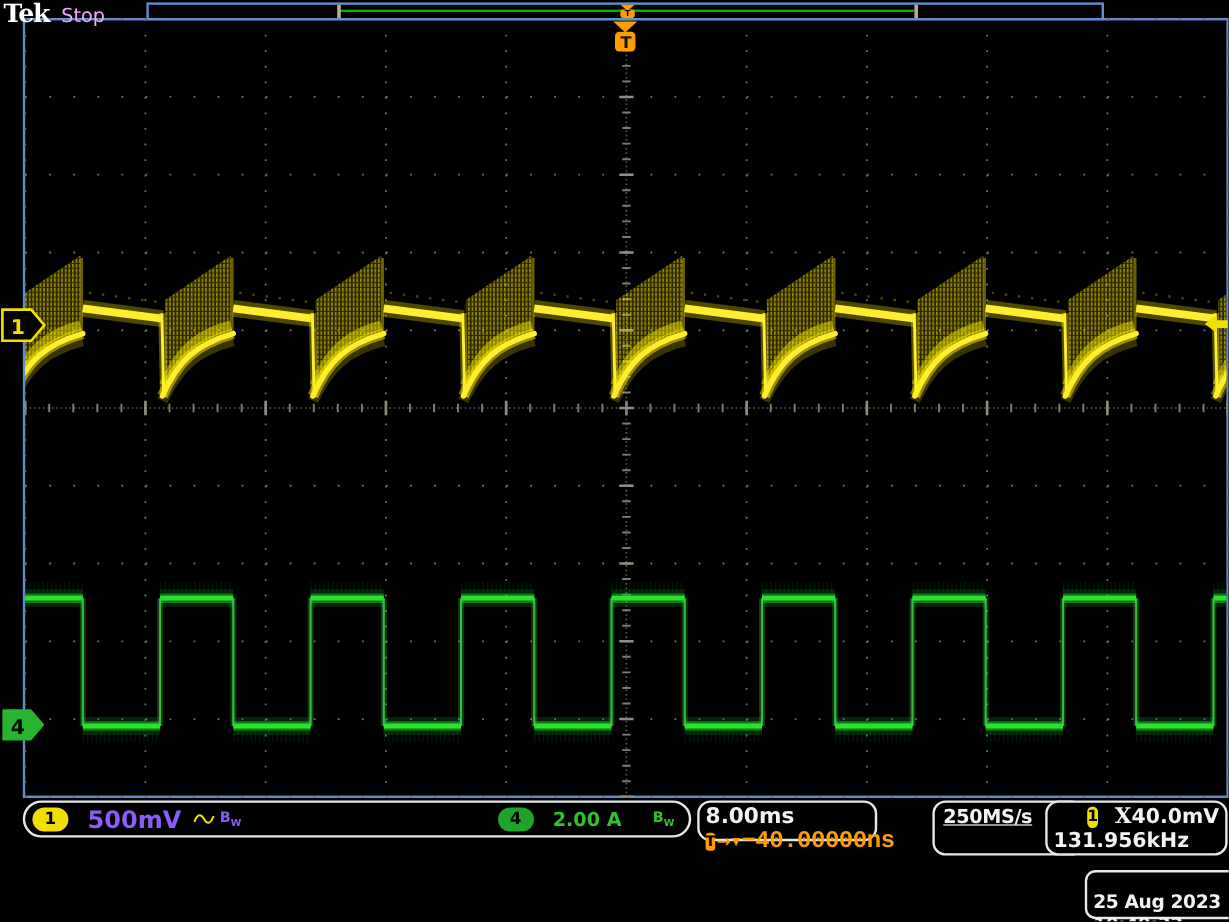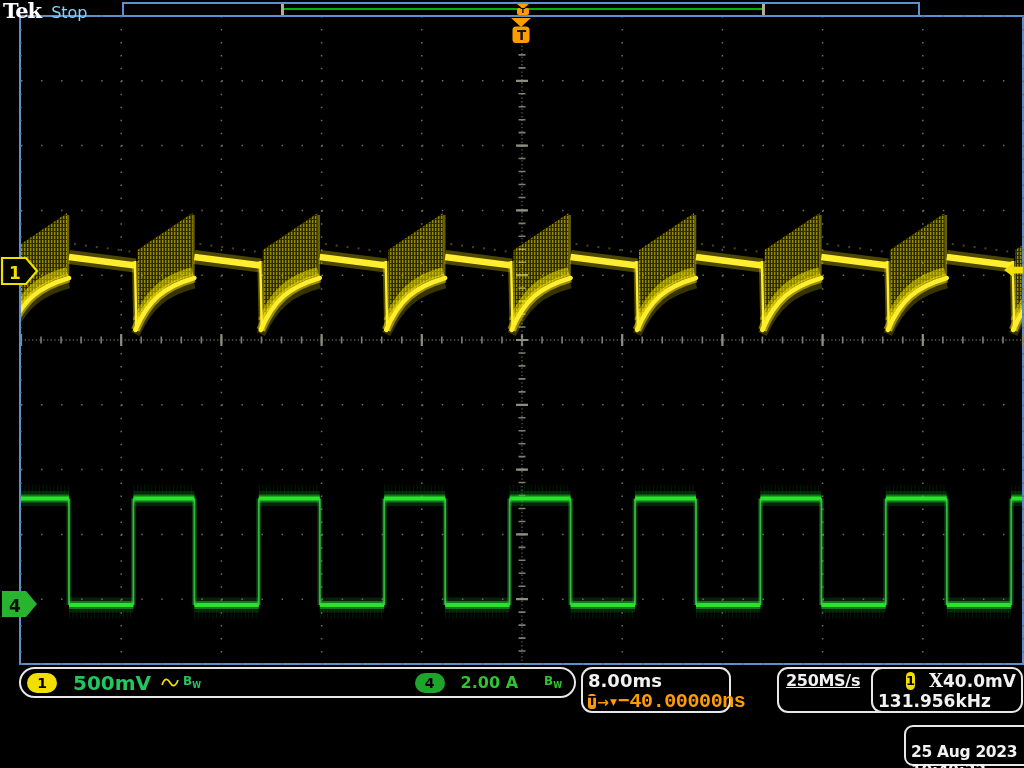--- a/index.html
+++ b/index.html
@@ -1,21 +1,21 @@
 <!DOCTYPE html>
 <html><head>
 <meta charset="utf-8">
 <style>
   html,body{margin:0;padding:0;background:#000;}
   #screen{position:relative;width:1024px;height:768px;background:#000;overflow:hidden;
           font-family:"DejaVu Sans",sans-serif;}
   
   #topbar{position:absolute;left:3px;top:-2px;z-index:5;}
   .tek{font-family:"DejaVu Serif",serif;font-weight:bold;font-size:21px;color:#fff;letter-spacing:-1px;}
-  .stop{font-size:16px;color:#7dd3fc;margin-left:10px;font-weight:500;}
+  .stop{font-size:16px;color:#f0abfc;margin-left:10px;font-weight:500;}
   
   #acqbar{position:absolute;left:122px;top:2px;width:794px;height:11px;background:#000;
           border:2px solid #5e8fce;z-index:4;}
   .acq-green{position:absolute;left:159px;top:4px;width:479px;height:2px;background:#00b400;}
   .bracket{position:absolute;top:0px;width:3px;height:11px;background:#b6ac92;}
   .bk-l{left:157px;} .bk-r{left:638px;}
   .bar-tri{position:absolute;left:393px;top:0px;width:0;height:0;
            border-left:6px solid transparent;border-right:6px solid transparent;
            border-top:5px solid #ff9c00;}
   .bar-tbox{position:absolute;left:393px;top:4px;width:12px;height:7px;background:#ff9c00;
@@ -23,25 +23,25 @@
   
   #scope{position:absolute;left:0;top:0;z-index:2;}
   
   .robox{position:absolute;background:#000;border:2px solid #e8e8e8;color:#f2f2f2;
          font-weight:bold;z-index:6;box-sizing:border-box;}
   #box1{left:19px;top:667px;width:557px;height:31px;border-radius:16px;
         display:flex;align-items:center;}
   .oval{display:inline-block;background:#f0df00;color:#000;border-radius:11px;
         width:30px;height:20px;line-height:20px;text-align:center;font-size:14px;font-weight:bold;}
   .oval.green{background:#1ea32b;}
-  .ch1txt{color:#22c55e;} .ch4txt{color:#2fc32f;}
+  .ch1txt{color:#8b5cf6;} .ch4txt{color:#2fc32f;}
   .v1{font-size:20px;margin-left:16px;}
   .v4{font-size:16px;margin-left:16px;}
   .bw{font-size:12px;} .bw sub{font-size:8px;}
-  #box2{left:581px;top:667px;width:150px;height:46px;border-radius:11px;padding:1px 5px;}
+  #box2{left:581px;top:667px;width:150px;height:34px;border-radius:11px;padding:1px 5px;}
   .l1{font-size:18px;line-height:21px;}
   .l2{display:flex;align-items:center;height:21px;}
   .tbox{display:inline-block;width:13px;height:15px;background:#ff9c00;border-radius:3px;
         color:#000;font-size:12px;line-height:15px;text-align:center;font-weight:bold;}
   .org{color:#ff9c00;}
   .arrow{font-size:14px;margin:0 1px;}
   .tri{font-size:9px;margin-right:1px;}
   .delay{font-size:20px;letter-spacing:-0.4px;font-family:Liberation Mono, monospace;}
   #box3{left:777px;top:667px;width:127px;height:46px;border-radius:11px;padding:1px 7px;text-decoration:underline;}
   .l3{font-size:16px;line-height:21px;letter-spacing:-0.3px;}

